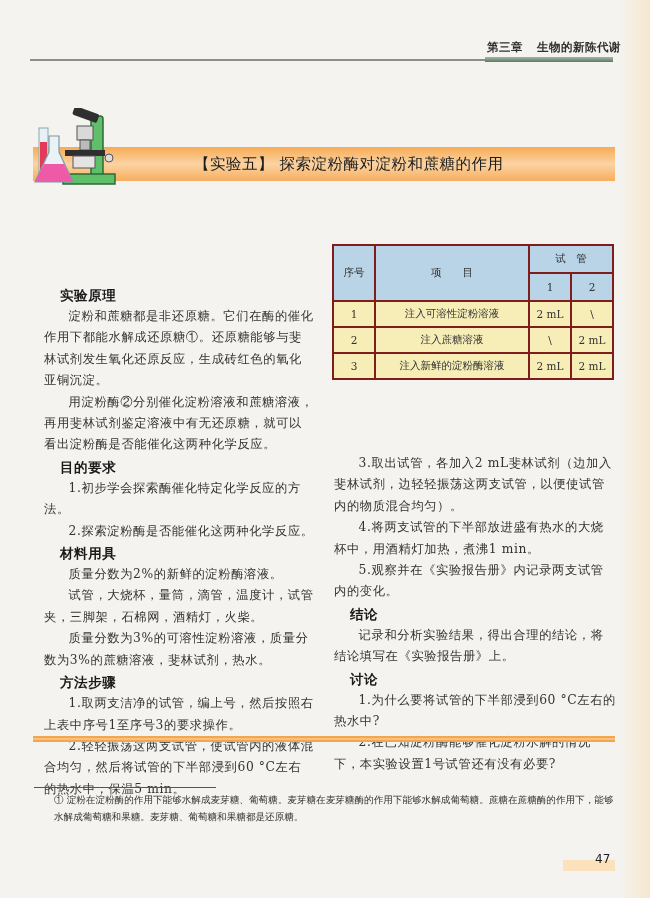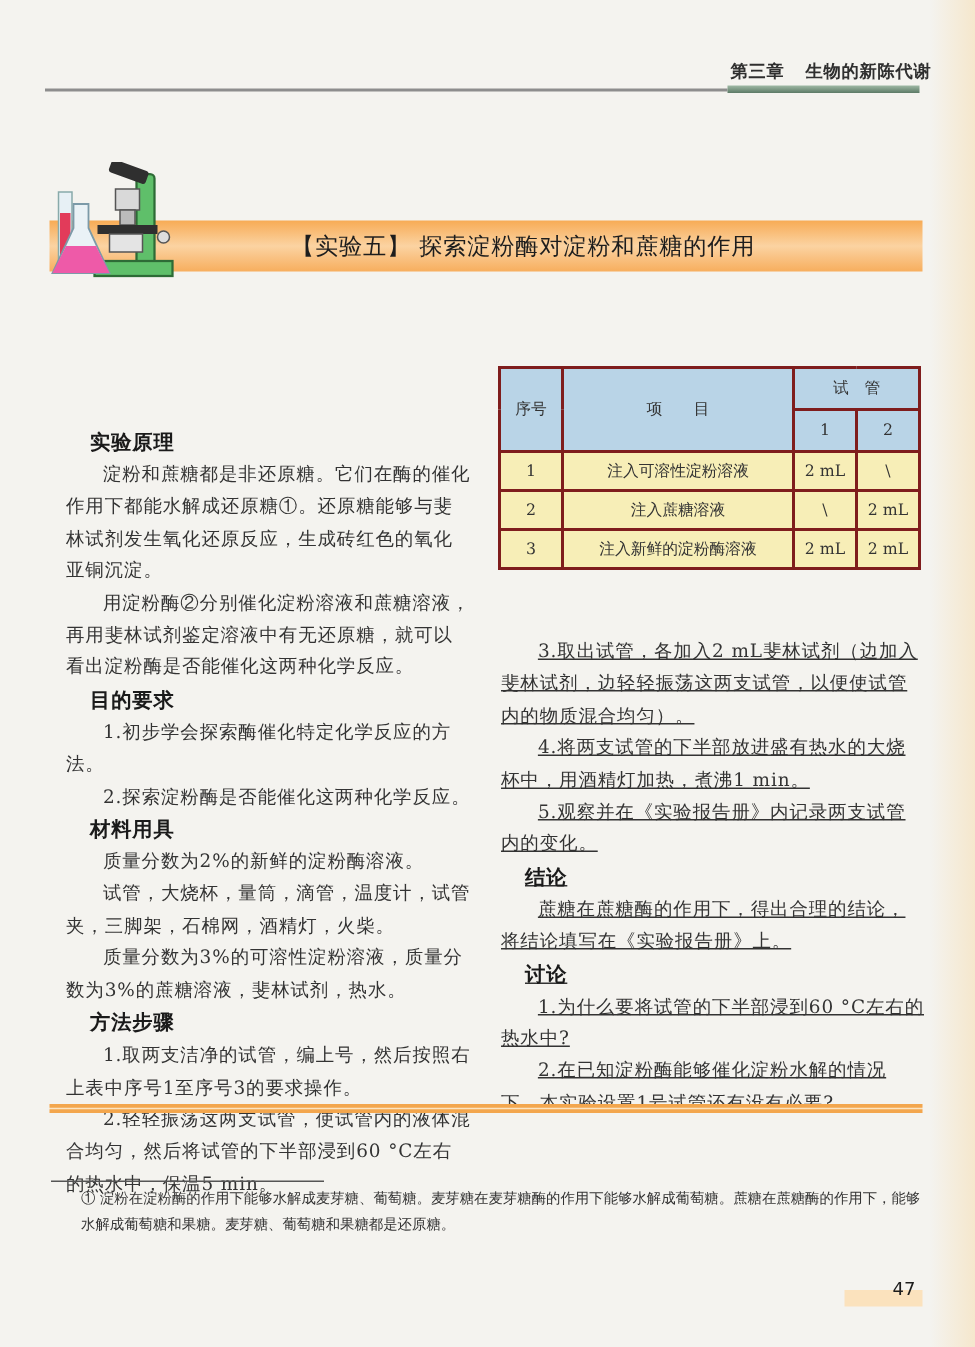--- a/index.html
+++ b/index.html
@@ -40,21 +40,21 @@
   }
   .lab-icon { position: absolute; left: 33px; top: 108px; width: 92px; height: 82px; }
   
   .col { position: absolute; font-size: 12.3px; line-height: 21.4px; color: #333; letter-spacing: 0.6px; margin-top: 40px; }
   .col p { margin: 0; text-indent: 2em; }
   .col h3 {
     margin: 0; font-size: 13.5px; line-height: 22px; font-weight: bold; color: #1a1a1a;
     font-family: "DejaVu Sans", sans-serif; padding-left: 16px;
   }
   .left { left: 44px; top: 244px; width: 270px; }
-  .right { left: 334px; top: 384px; width: 282px; text-decoration: underline; }
+  .right { left: 334px; top: 413px; width: 282px; }
   
   table.exp {
     position: absolute; left: 332px; top: 244px; width: 282px;
     border-collapse: collapse; font-size: 10.5px; color: #333;
     border: 2px solid #3b3b3b;
   }
   table.exp td, table.exp th {
     border: 2px solid #7f1d1d; text-align: center; font-weight: normal; padding: 0;
   }
   table.exp thead th { background: #b9d4e7; }
@@ -161,21 +161,21 @@
       <td>2 mL</td>
     </tr>
   </tbody>
 </table>
 
 <div class="col right">
   <p>3.取出试管，各加入2 mL斐林试剂（边加入斐林试剂，边轻轻振荡这两支试管，以便使试管内的物质混合均匀）。</p>
   <p>4.将两支试管的下半部放进盛有热水的大烧杯中，用酒精灯加热，煮沸1 min。</p>
   <p>5.观察并在《实验报告册》内记录两支试管内的变化。</p>
   <h3>结论</h3>
-  <p>蔗糖在蔗糖酶的作用下，得出合理的结论，将结论填写在《实验报告册》上。</p>
+  <p>记录和分析实验结果，得出合理的结论，将结论填写在《实验报告册》上。</p>
   <h3>讨论</h3>
   <p>1.为什么要将试管的下半部浸到60 °C左右的热水中?</p>
   <p>2.在已知淀粉酶能够催化淀粉水解的情况下，本实验设置1号试管还有没有必要?</p>
 </div>
 
 <div class="bottom-rule"></div>
 <div class="fn-rule"></div>
 
 <div class="footnotes">
   <p class="ind">① 淀粉在淀粉酶的作用下能够水解成麦芽糖、葡萄糖。麦芽糖在麦芽糖酶的作用下能够水解成葡萄糖。蔗糖在蔗糖酶的作用下，能够水解成葡萄糖和果糖。麦芽糖、葡萄糖和果糖都是还原糖。</p>

